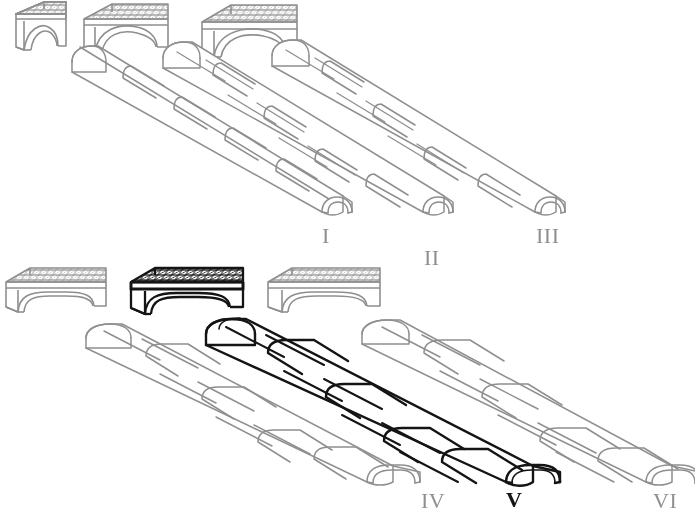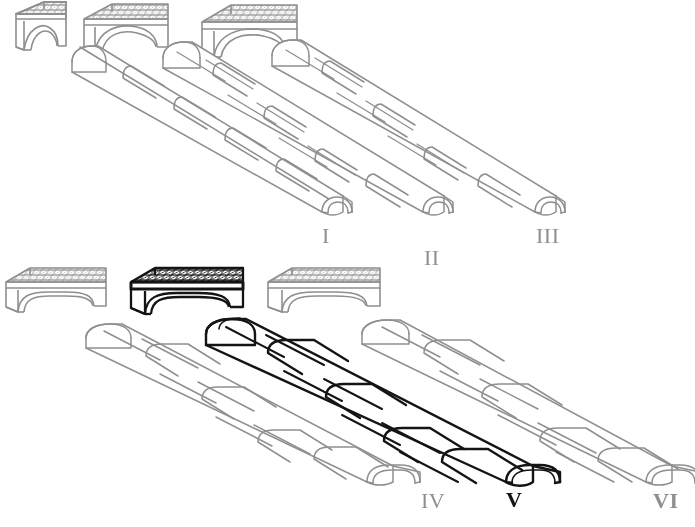--- a/index.html
+++ b/index.html
@@ -272,13 +272,13 @@
   </g>
 
 </svg>
 
 <div class="label gray" style="left:322px;top:225px;">I</div>
 <div class="label gray" style="left:424px;top:225px;margin-top:22px;">II</div>
 <div class="label gray" style="left:536px;top:225px;text-align:center;">III</div>
 
 <div class="label gray" style="left:373px;top:490px;margin-left:48px;">IV</div>
 <div class="label black" style="left:506px;top:489px;">V</div>
-<div class="label gray" style="left:653px;top:490px;font-weight:bold;">VI</div>
+<div class="label gray" style="left:653px;top:490px;">VI</div>
 
 </body></html>

